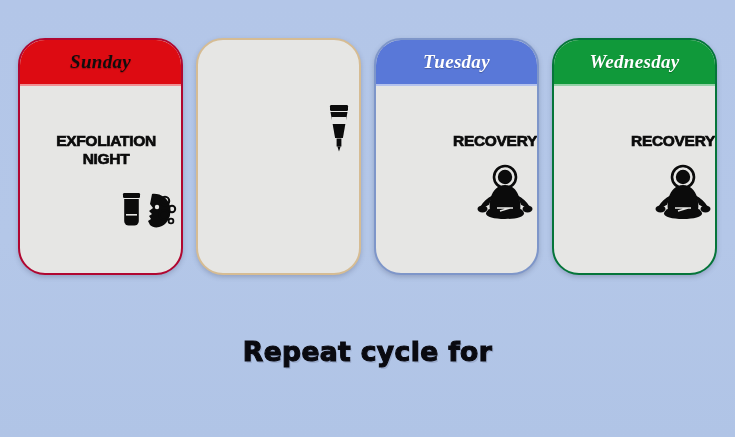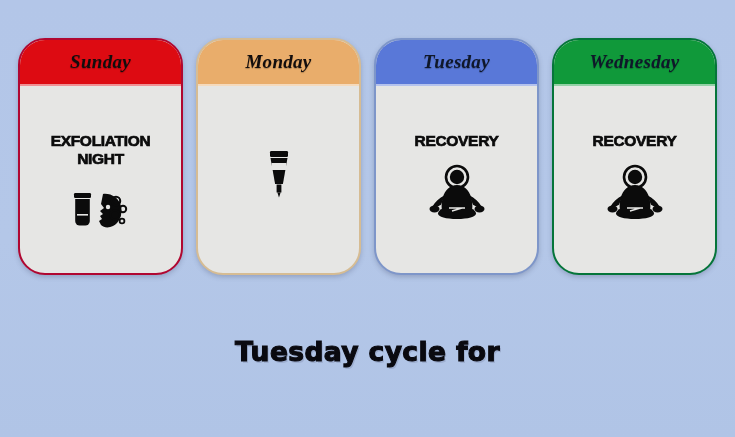--- a/index.html
+++ b/index.html
@@ -59,21 +59,21 @@
     font-size: 19px;
     color: #120d0d;
     letter-spacing: 0.3px;
     text-shadow: 0 1px 1px rgba(0,0,0,0.25);
     white-space: nowrap;
   }
   .card-body {
     flex: 1 1 auto;
     display: flex;
     flex-direction: column;
-    align-items: center;
+    align-items: flex-end;
     justify-content: flex-start;
     padding-top: 46px;
     box-sizing: border-box;
   }
   .activity {
     font-family: "Liberation Sans", sans-serif;
     font-weight: 700;
     font-size: 15.5px;
     line-height: 1.14;
     letter-spacing: -0.3px;
@@ -91,24 +91,24 @@
     justify-content: center;
   }
 
   
   .card.sunday    { border-color: #b00731; }
   .card.sunday    .card-header { background: #dd0b12; }
   .card.monday    { border-color: #d6bc93; }
   .card.monday    .card-header { background: #e9ad6b; }
   .card.tuesday   { border-color: #7e96c9; }
   .card.tuesday   .card-header { background: #5978d8; }
-  .card.tuesday   .day-label { color: #0f172a; }
+  .card.tuesday   .day-label { color: #ffffff; }
   .card.wednesday { border-color: #05753a; }
   .card.wednesday .card-header { background: #10993a; }
-  .card.wednesday .day-label { color: #0f172a; }
+  .card.wednesday .day-label { color: #ffffff; }
 
   
   #caption {
     position: absolute;
     left: 0;
     top: 336px;
     width: 735px;
     text-align: center;
     font-family: "DejaVu Sans", sans-serif;
     font-weight: 700;
@@ -154,23 +154,20 @@
             <circle cx="53" cy="21" r="3.2" fill="none" stroke="#0b0b0b" stroke-width="2"></circle>
             <circle cx="45" cy="27" r="4.6" fill="none" stroke="#0b0b0b" stroke-width="2.2"></circle>
             <circle cx="52" cy="33" r="2.4" fill="none" stroke="#0b0b0b" stroke-width="1.8"></circle>
             <circle cx="38" cy="19" r="2.2" fill="#e6e6e4"></circle>
           </svg>
         </div>
       </div>
     </div>
 
     <div class="card monday">
-      <div class="card-header">
-        <span class="day-label">Monday</span>
-      </div>
       <div class="card-body">
         <div class="icon-wrap">
           <svg width="40" height="52" viewBox="0 0 40 52" aria-hidden="true">
             <rect x="11" y="2" width="18" height="6" rx="1.2" fill="#0b0b0b"></rect>
             <path d="M11.5 9 h17 l-4.6 26 h-7.8 z" fill="#0b0b0b"></path>
             <rect x="12.6" y="14" width="14.8" height="7" fill="#e6e6e4"></rect>
             <rect x="17.6" y="35.5" width="4.8" height="8" fill="#0b0b0b"></rect>
             <path d="M18.4 43.5 h3.2 l-1.6 5 z" fill="#0b0b0b"></path>
           </svg>
         </div>
@@ -217,16 +214,16 @@
             <path d="M32 42 c-11 0 -19 3.5 -19 7.5 c0 3.4 8 5.5 19 5.5 c11 0 19 -2.1 19 -5.5 c0 -4 -8 -7.5 -19 -7.5 z" fill="#0b0b0b"></path>
             <path d="M24 44 l16 0 M27 47 l10 -3" stroke="#e6e6e4" stroke-width="1.4" fill="none"></path>
           </svg>
         </div>
       </div>
     </div>
 
   </div>
 
   <div id="caption">
-    <span class="caption-line">Tuesday cycle for</span>
+    <span class="caption-line">Repeat cycle for</span>
   </div>
 
 </div>
 
 </body></html>

